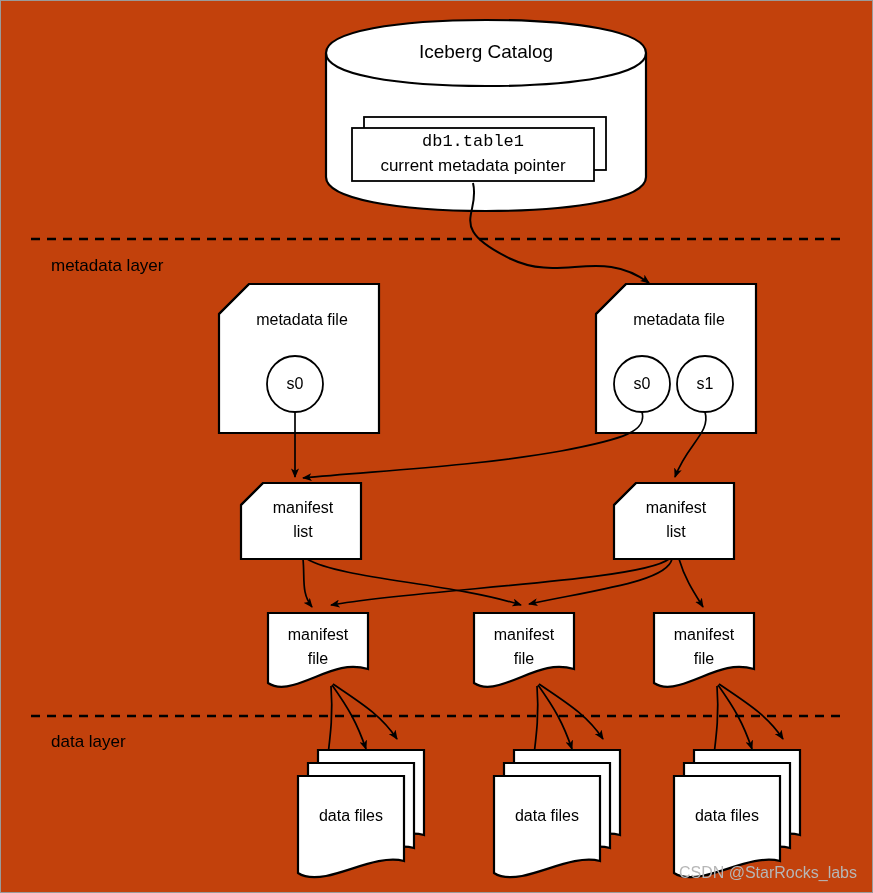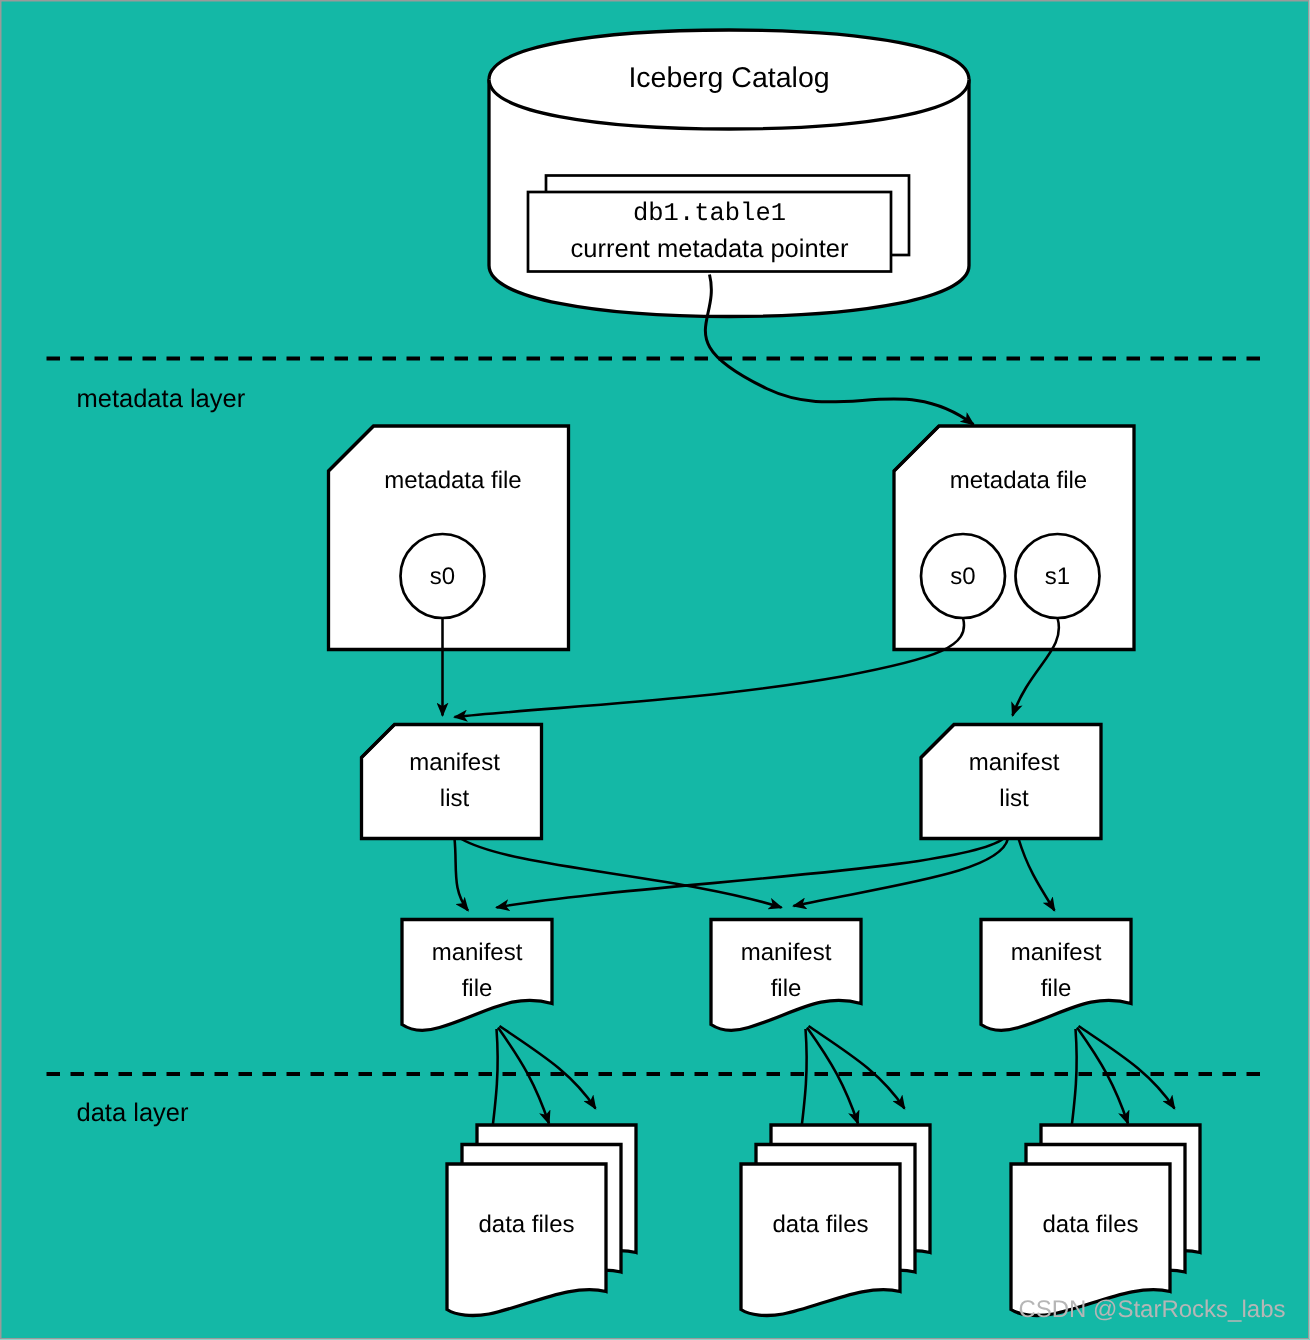--- a/index.html
+++ b/index.html
@@ -8,21 +8,21 @@
     padding: 0;
     background: #ffffff;
   }
   body {
     font-family: "Liberation Sans", sans-serif;
   }
   #canvas-wrap {
     position: relative;
     width: 873px;
     height: 893px;
-    background: #14b8a6;
+    background: #c2410c;
     box-sizing: border-box;
     border: 1px solid #9a9a9a;
     overflow: hidden;
   }
   #diagram-svg {
     position: absolute;
     left: 0;
     top: 0;
     width: 873px;
     height: 893px;

